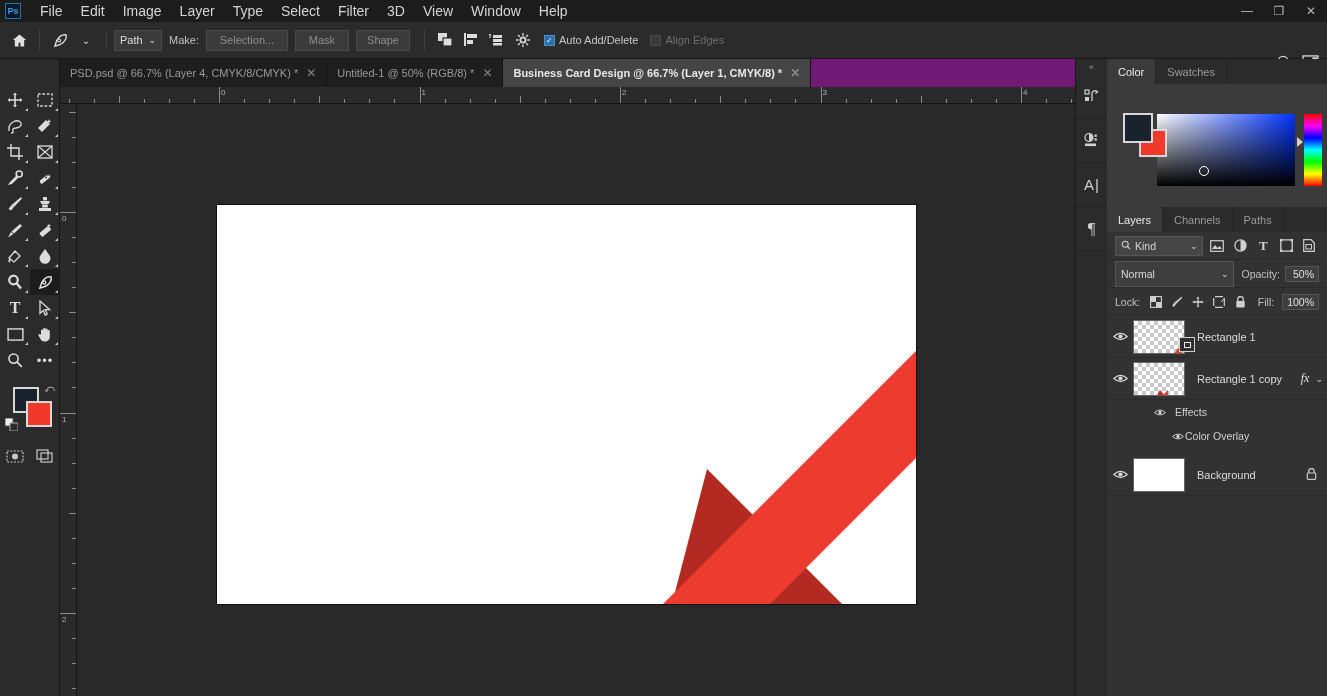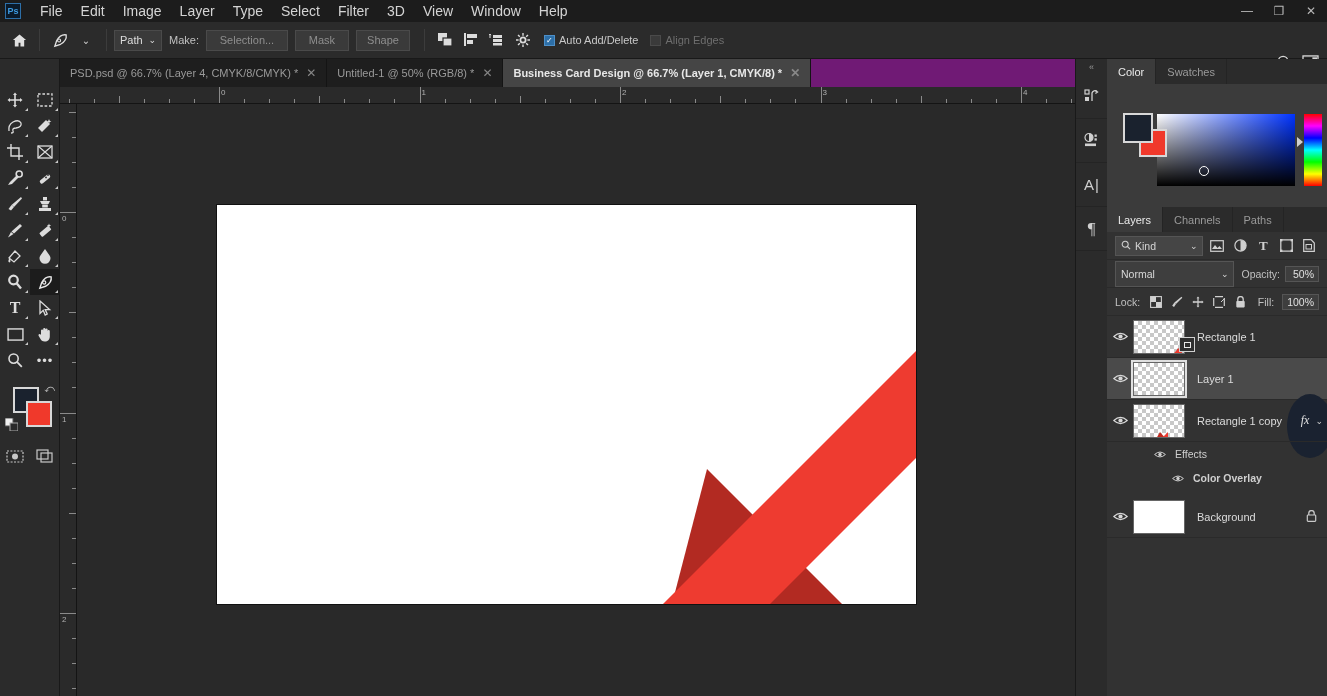--- a/index.html
+++ b/index.html
@@ -689,31 +689,20 @@
           <polygon points="40,34 50,34 44,27" fill="#c42b20"></polygon>
           <polygon points="52,21 52,27 45,34 38,34" fill="#ee3b30"></polygon>
         </svg>
       </div>
       <div style="position:absolute;left:72px;top:21px;width:16px;height:15px;border:1.5px solid #d0d0d0;background:#2e2e2e;display:flex;align-items:center;justify-content:center;">
         <span style="display:block;width:7px;height:6px;border:1px solid #e8e8e8;"></span>
       </div>
       <span class="lname">Rectangle 1</span>
     </div>
 
-    <div class="layer sel">
-      <div class="eye">
-        <svg width="15" height="11" viewBox="0 0 15 11">
-            <path d="M0.8 5.5 Q7.5 -0.6 14.2 5.5 Q7.5 11.6 0.8 5.5 Z" fill="none" stroke="#d8d8d8" stroke-width="1.1"></path>
-            <circle cx="7.5" cy="5.5" r="2.1" fill="#d8d8d8"></circle>
-          </svg>
-      </div>
-      <div class="lthumb sel-out"></div>
-      <span class="lname">Layer 1</span>
-      <div id="cursorblob"></div>
-    </div>
 
     <div class="layer">
       <div class="eye">
         <svg width="15" height="11" viewBox="0 0 15 11">
             <path d="M0.8 5.5 Q7.5 -0.6 14.2 5.5 Q7.5 11.6 0.8 5.5 Z" fill="none" stroke="#d8d8d8" stroke-width="1.1"></path>
             <circle cx="7.5" cy="5.5" r="2.1" fill="#d8d8d8"></circle>
           </svg>
       </div>
       <div class="lthumb">
         <svg width="52" height="34" viewBox="0 0 52 34" style="position:absolute;left:0;top:0;">
@@ -735,21 +724,21 @@
       </span>
       <span style="margin-left:8px;">Effects</span>
     </div>
     <div class="subrow" style="padding-left:64px;">
       <span class="subeye">
         <svg width="12" height="9" viewBox="0 0 12 9">
             <path d="M0.6 4.5 Q6 -0.4 11.4 4.5 Q6 9.4 0.6 4.5 Z" fill="none" stroke="#d0d0d0" stroke-width="1"></path>
             <circle cx="6" cy="4.5" r="1.7" fill="#d0d0d0"></circle>
           </svg>
       </span>
-      <span style="margin-left:8px;font-weight:bold;">Color Overlay</span>
+      <span style="">Color Overlay</span>
     </div>
 
     <div class="layer" style="margin-top:6px;">
       <div class="eye">
         <svg width="15" height="11" viewBox="0 0 15 11">
             <path d="M0.8 5.5 Q7.5 -0.6 14.2 5.5 Q7.5 11.6 0.8 5.5 Z" fill="none" stroke="#d8d8d8" stroke-width="1.1"></path>
             <circle cx="7.5" cy="5.5" r="2.1" fill="#d8d8d8"></circle>
           </svg>
       </div>
       <div class="lthumb solid"></div>

